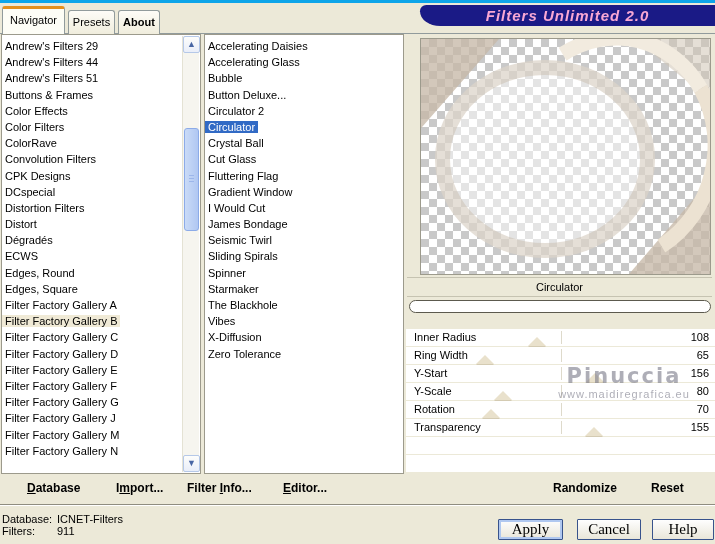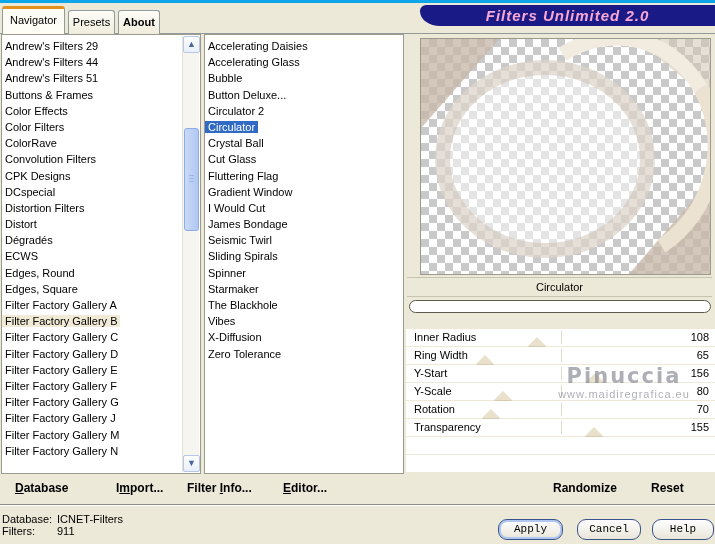--- a/index.html
+++ b/index.html
@@ -87,38 +87,38 @@
             filter:drop-shadow(0 1px 0 #d4cbb2); }
 
   .watermark { position:absolute; left:120px; top:330px; width:200px; text-align:center;
                color:rgba(125,125,138,0.62); pointer-events:none; }
   .watermark .wm1 { font-size:21px; font-weight:bold; letter-spacing:2px;
                font-family:"DejaVu Sans", sans-serif; }
   .watermark .wm2 { font-size:11px; letter-spacing:1px; }
 
   
   .menu-label { position:absolute; top:478px; font-size:12px; font-weight:bold; cursor:default; }
-  #menu-database   { left:15px; }
+  #menu-database   { left:27px; }
   #menu-import     { left:108px;padding-left:8px; }
   #menu-filterinfo { left:187px; }
   #menu-editor     { left:283px; }
   #action-randomize{ left:553px; }
   #action-reset    { left:651px; }
 
   .groove { position:absolute; left:0; top:501px; width:715px; height:2px;
             border-top:1px solid #8f8d80; border-bottom:1px solid #fff; }
 
   .status-label { position:absolute; left:2px; }
   .status-value { position:absolute; left:57px; }
   .st-row1 { top:510px; } .st-row2 { top:522px; }
 
   
   .xp-btn { position:absolute; top:516px; height:21px; border:1px solid #38538c;
-            border-radius:9px; background:linear-gradient(#fefefe,#e9e6d9);
-            font-family:Liberation Mono, monospace; font-size:11px; text-align:center;
+            border-radius:1px; background:linear-gradient(#fefefe,#e9e6d9);
+            font-family:Liberation Serif, serif; font-size:15px; text-align:center;
             line-height:19px; cursor:default; }
   #btn-apply  { left:498px; width:65px; box-shadow:inset 0 0 0 2px #b0c8f0; }
   #btn-cancel { left:577px; width:64px; }
   #btn-help   { left:652px; width:62px; }
 </style>
 </head>
 <body>
 
 <div id="app">
 

